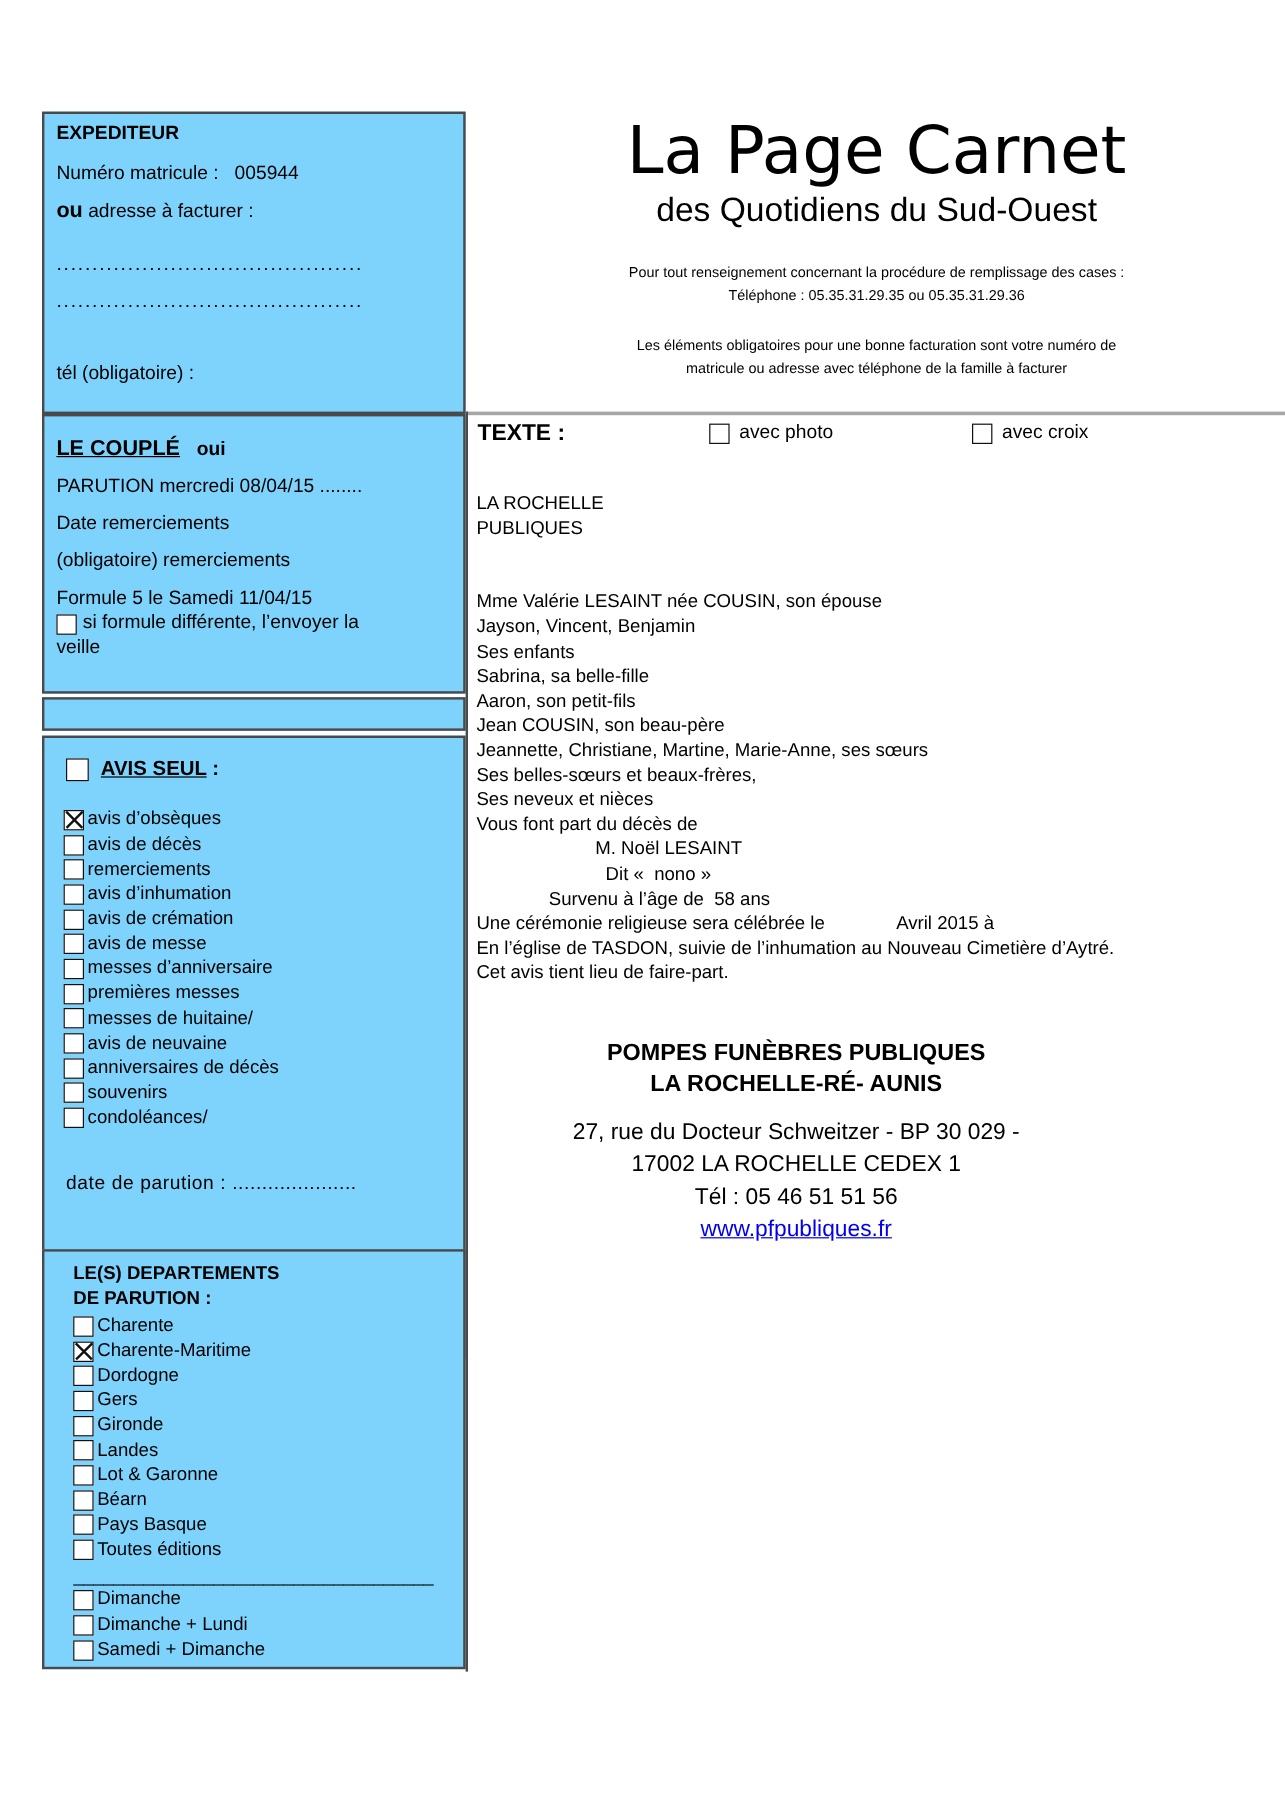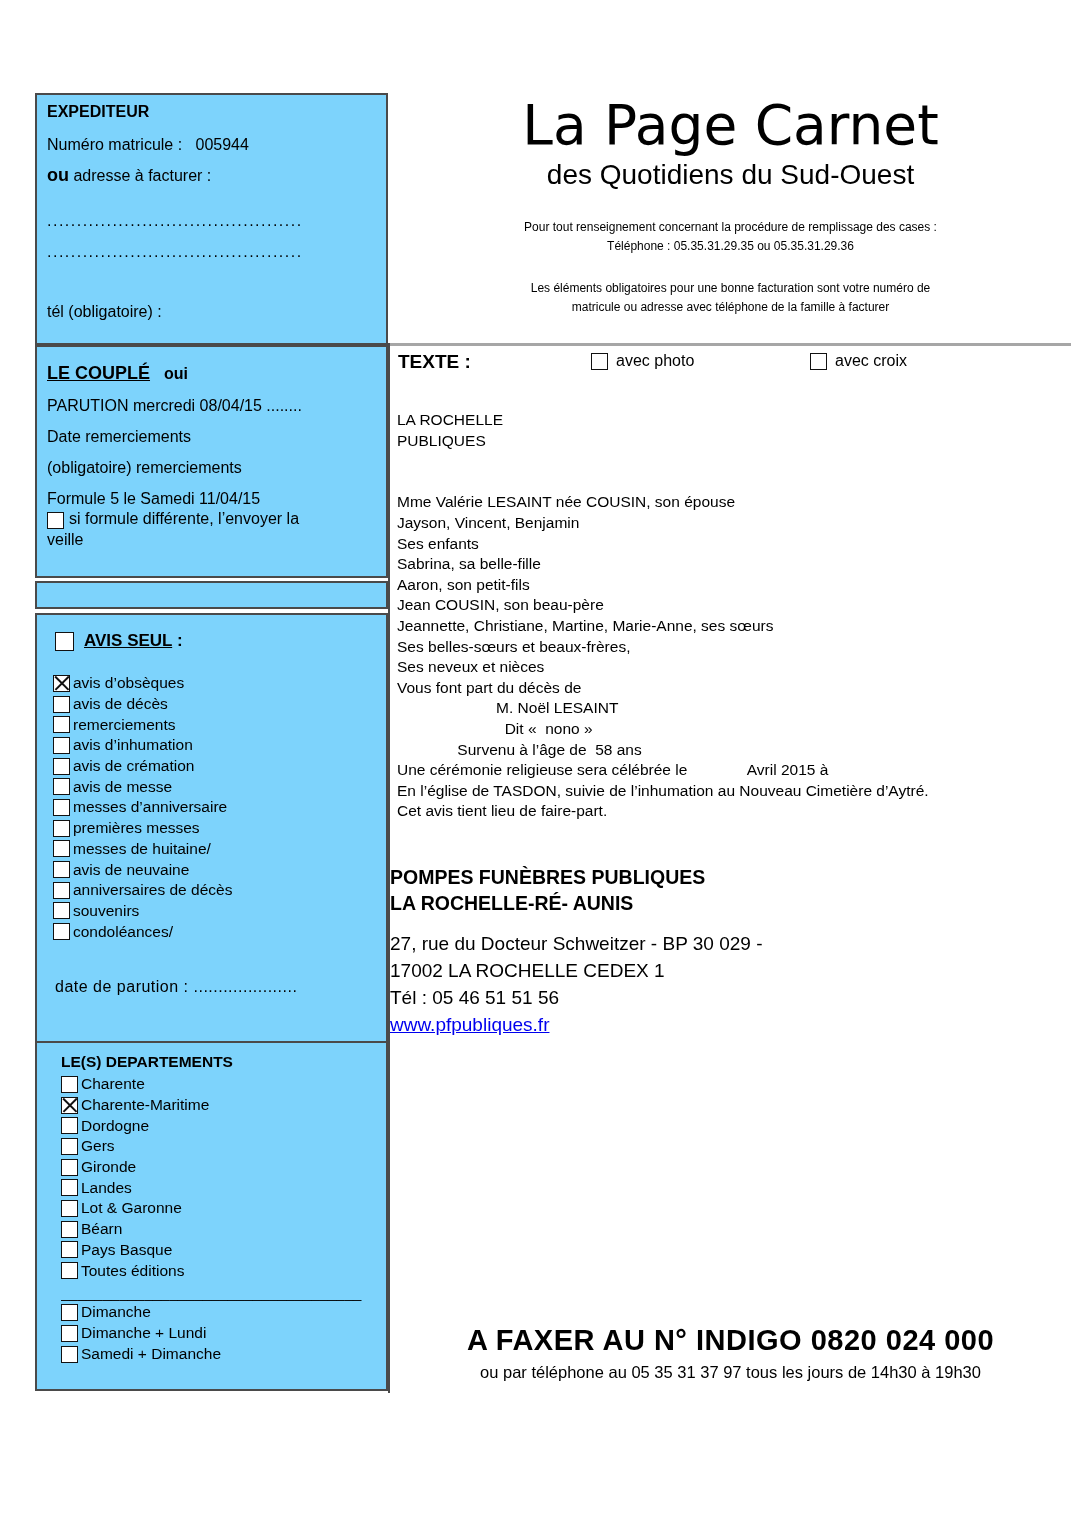--- a/index.html
+++ b/index.html
@@ -67,21 +67,21 @@
   .texte-vline{position:absolute;left:388px;top:343px;width:2px;height:1050px;background:#4a4a4a;}
 
   .texte-label{position:absolute;left:398px;top:351px;font-size:19px;font-weight:bold;}
   .opt-photo{position:absolute;left:591px;top:352px;display:flex;align-items:center;font-size:16px;}
   .opt-croix{position:absolute;left:810px;top:352px;display:flex;align-items:center;font-size:16px;}
   .opt-photo .cb,.opt-croix .cb{margin-right:8px;}
 
   .texte-body{position:absolute;left:397px;top:410px;width:665px;font-size:15.5px;}
   .tline{white-space:pre-wrap;min-height:20.6px;line-height:20.6px;}
 
-  .pf-block{position:absolute;left:390px;top:864px;width:547px;}
+  .pf-block{position:absolute;left:390px;top:864px;width:547px;text-align:center;}
   .pf-name{font-size:19.5px;font-weight:bold;line-height:26px;}
   .pf-addr{font-size:19px;line-height:27px;}
   .pf-addr-first{margin-top:14px;}
   .pf-link{text-decoration:underline;}
 
   .fax-block{position:absolute;left:390px;top:1323px;width:681px;text-align:center;}
   .fax-main{font-size:29px;font-weight:bold;line-height:34px;letter-spacing:0.5px;}
   .fax-sub{font-size:16.5px;line-height:22px;margin-top:4px;}
 </style>
 </head>
@@ -184,20 +184,21 @@
           <span class="cb"></span>
           <span>condoléances/</span>
         </div>
       </div>
     <div class="avis-dateparution">date de parution : .....................</div>
   </div>
 
   <div class="box box-dep">
     <div class="dep-title">
       <div>LE(S) DEPARTEMENTS</div>
+      <div>DE PARUTION :</div>
     </div>
     <div class="dep-list">
 
         <div class="cb-row">
           <span class="cb"></span>
           <span>Charente</span>
         </div>
 
         <div class="cb-row">
           <span class="cb checked"></span>
@@ -335,18 +336,14 @@
 
   <div class="pf-block">
     <div class="pf-name">POMPES FUNÈBRES PUBLIQUES</div>
     <div class="pf-name">LA ROCHELLE-RÉ- AUNIS</div>
     <div class="pf-addr pf-addr-first">27, rue du Docteur Schweitzer - BP 30 029 -</div>
     <div class="pf-addr">17002 LA ROCHELLE CEDEX 1</div>
     <div class="pf-addr">Tél : 05 46 51 51 56</div>
     <div class="pf-addr"><a href="#" class="pf-link" id="pf-link" style="color: rgb(0, 0, 238);">www.pfpubliques.fr</a></div>
   </div>
 
-  <div class="fax-block">
-    <div class="fax-main">A FAXER AU N° INDIGO 0820 024 000</div>
-    <div class="fax-sub">ou par téléphone au 05 35 31 37 97 tous les jours de 14h30 à 19h30</div>
-  </div>
 
 </div>
 
 </body></html>

